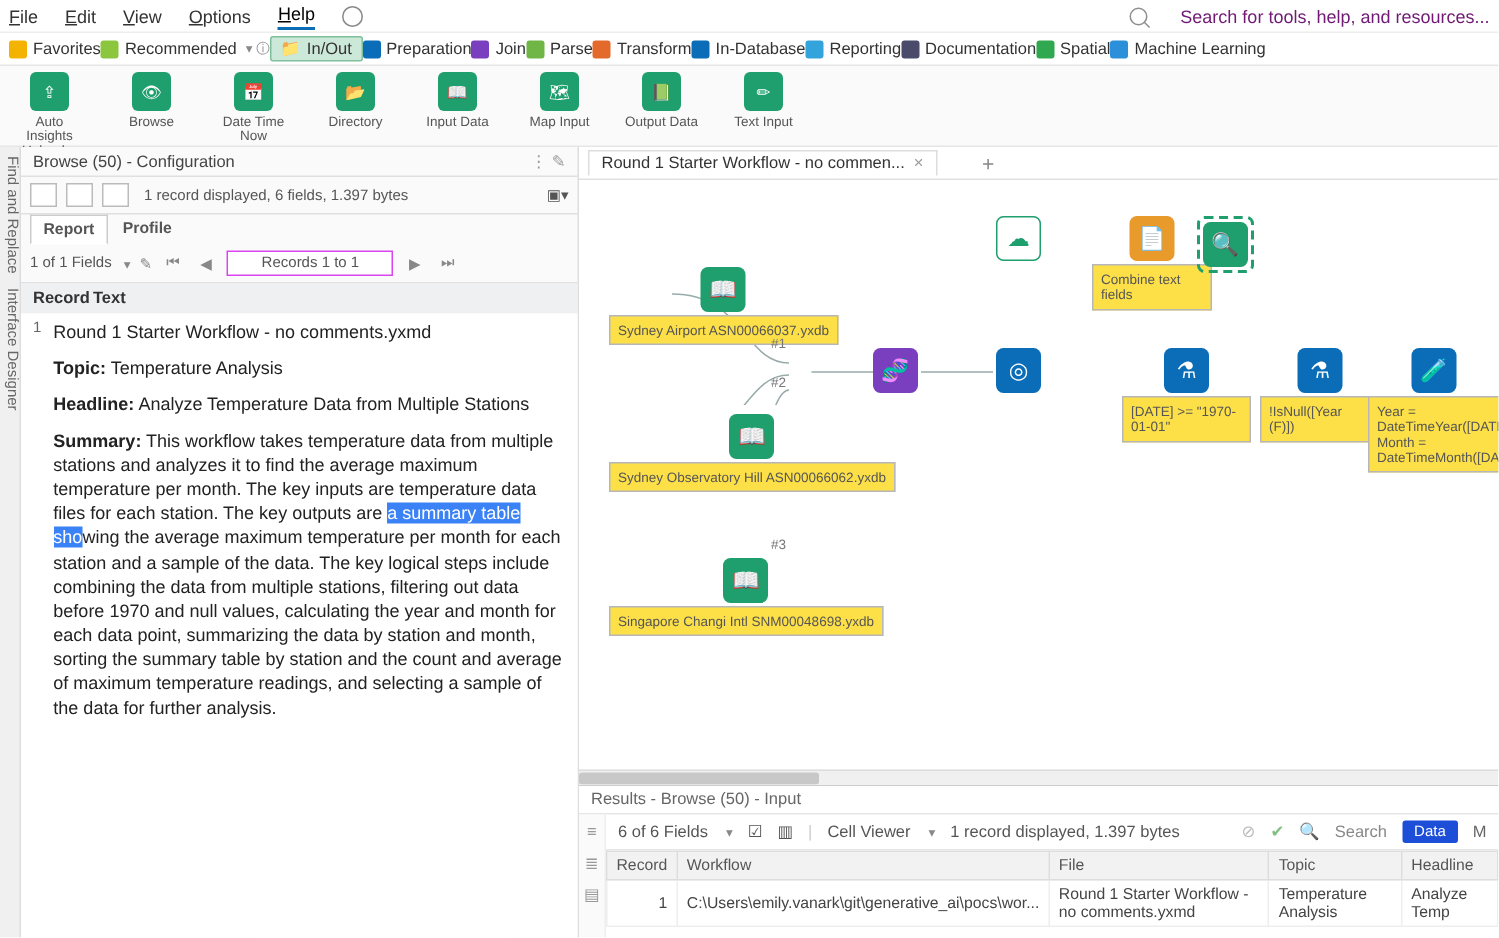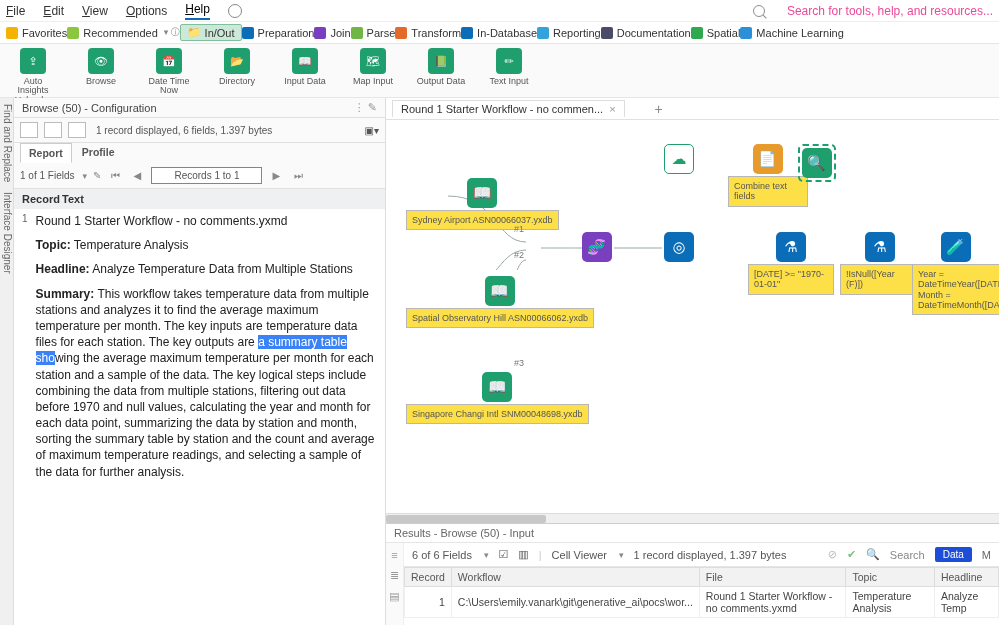--- a/index.html
+++ b/index.html
@@ -4,21 +4,21 @@
 <style>
 * { margin:0; padding:0; box-sizing:border-box; font-family:"Segoe UI",Arial,sans-serif; }
 body { width:999px; height:625px; background:#fff; font-size:11px; color:#333; overflow:hidden; position:relative; }
 
 
 .menubar { height:22px; display:flex; align-items:center; padding:0 6px; gap:18px; border-bottom:1px solid #eee; }
 .menubar span { cursor:default; font-size:12px; }
 .menubar span u { text-decoration:underline; }
 .menubar .active { color:#000000; border-bottom:2px solid #0b6db7; padding-bottom:2px;}
 .globe { width:14px; height:14px; border:1.2px solid #888; border-radius:50%; position:relative;}
-.search-top { margin-left:auto; display:flex; align-items:center; gap:22px; color:#ec4899; font-size:12px; }
+.search-top { margin-left:auto; display:flex; align-items:center; gap:22px; color:#701a75; font-size:12px; }
 .search-top .mag { width:12px; height:12px; border:1.4px solid #8e8e8e; border-radius:50%; position:relative;}
 .search-top .mag:after{content:"";position:absolute;width:5px;height:1.4px;background:#8e8e8e;transform:rotate(45deg);bottom:-2px;right:-3px;}
 
 
 .catbar { height:22px; display:flex; align-items:center; padding:0 6px; border-bottom:1px solid #e6e6e6; font-size:11px;}
 .cat { display:flex; align-items:center; gap:4px; white-space:nowrap; cursor:default;}
 .dot { width:12px;height:12px;border-radius:2px;}
 .chev { margin-left:2px; color:#888; font-size:9px;}
 .cat.active { background:#cce8d8; border:1px solid #7fbf9b; padding:1px 6px; border-radius:2px;}
 
@@ -258,21 +258,21 @@
         <path d="M310 40 L340 40" stroke="#9aa" fill="none"></path>
         <path d="M378 40 L410 40" stroke="#9aa" fill="none"></path>
       </svg>
 
       <div class="node" style="left:20px;top:58px">
         <div class="nicon" style="background:#1f9e6e">📖</div>
         <div class="nbox">Sydney Airport ASN00066037.yxdb</div>
       </div>
       <div class="node" style="left:20px;top:156px">
         <div class="nicon" style="background:#1f9e6e">📖</div>
-        <div class="nbox">Spatial Observatory Hill ASN00066062.yxdb</div>
+        <div class="nbox">Sydney Observatory Hill ASN00066062.yxdb</div>
       </div>
       <div class="node" style="left:20px;top:252px">
         <div class="nicon" style="background:#1f9e6e">📖</div>
         <div class="nbox">Singapore Changi Intl SNM00048698.yxdb</div>
       </div>
 
       <span style="position:absolute;left:128px;top:104px;font-size:9px;color:#777">#1</span>
       <span style="position:absolute;left:128px;top:130px;font-size:9px;color:#777">#2</span>
       <span style="position:absolute;left:128px;top:238px;font-size:9px;color:#777">#3</span>
 

